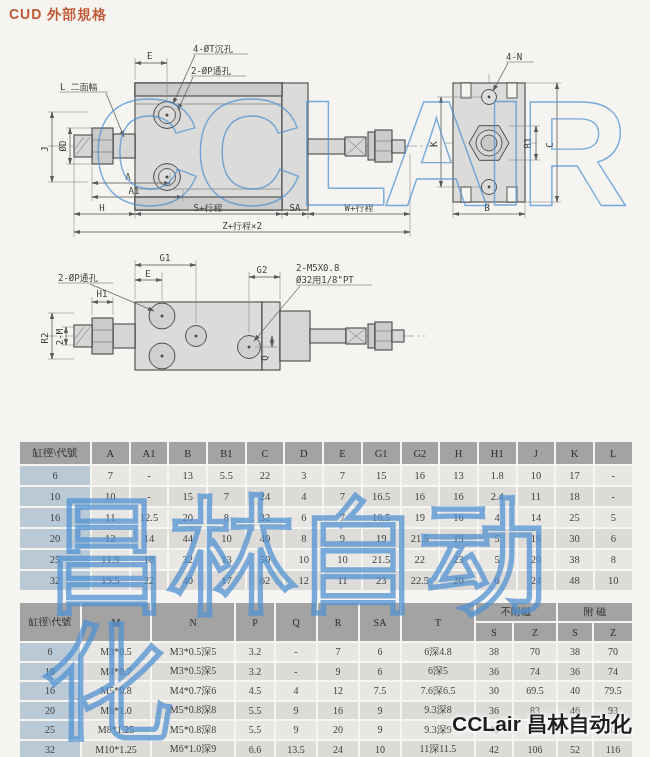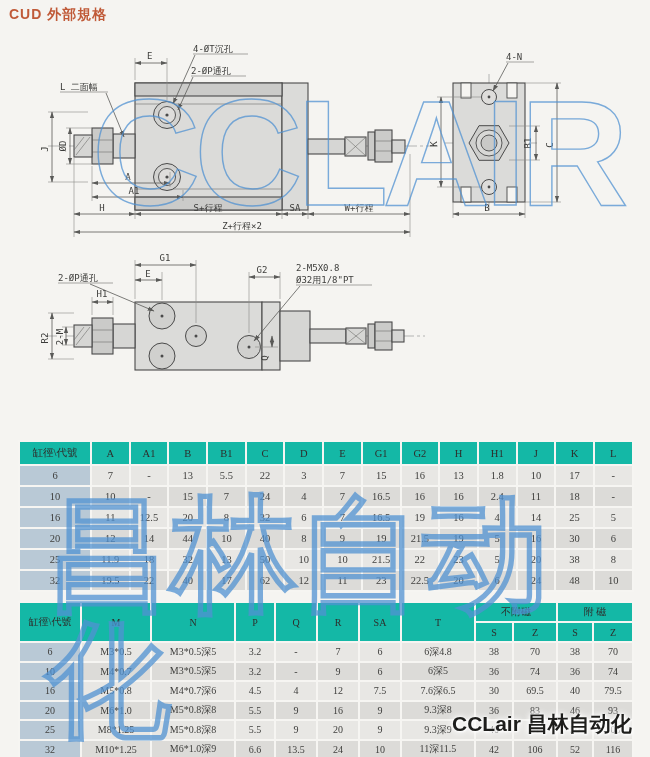--- a/index.html
+++ b/index.html
@@ -15,21 +15,21 @@
   .lt{fill:#d6d6d4;}
   .dim{stroke:#5a5a58;stroke-width:0.8;fill:none;}
   .ext{stroke:#8a8a88;stroke-width:0.6;fill:none;}
   .cl{stroke:#9a9a98;stroke-width:0.7;fill:none;stroke-dasharray:12 3 3 3;}
   .thin{stroke:#6e6e6c;stroke-width:0.6;fill:none;}
   
   .tblwrap{position:absolute;left:18px;z-index:1;}
   table{border-collapse:collapse;table-layout:fixed;width:614px;text-align:center;
         font-family:"Liberation Serif",serif;color:#3f3f3d;}
   th,td{border:2px solid #f6f5f2;padding:0;font-weight:normal;overflow:hidden;white-space:nowrap;}
-  thead th{background:#14b8a6;color:#2e2e2c;}
+  thead th{background:#a3a3a3;color:#2e2e2c;}
   tbody th{background:#b9c9d6;}
   tbody td{background:#e8e7e4;}
   tbody tr:nth-child(even) td{background:#dcdbd8;}
   #table1{font-size:10.5px;}
   #table1 thead tr{height:24px;}
   #table1 tbody tr{height:21px;}
   #table2{font-size:10px;}
   #table2 thead tr{height:20px;}
   #table2 tbody tr{height:19.5px;}
   

